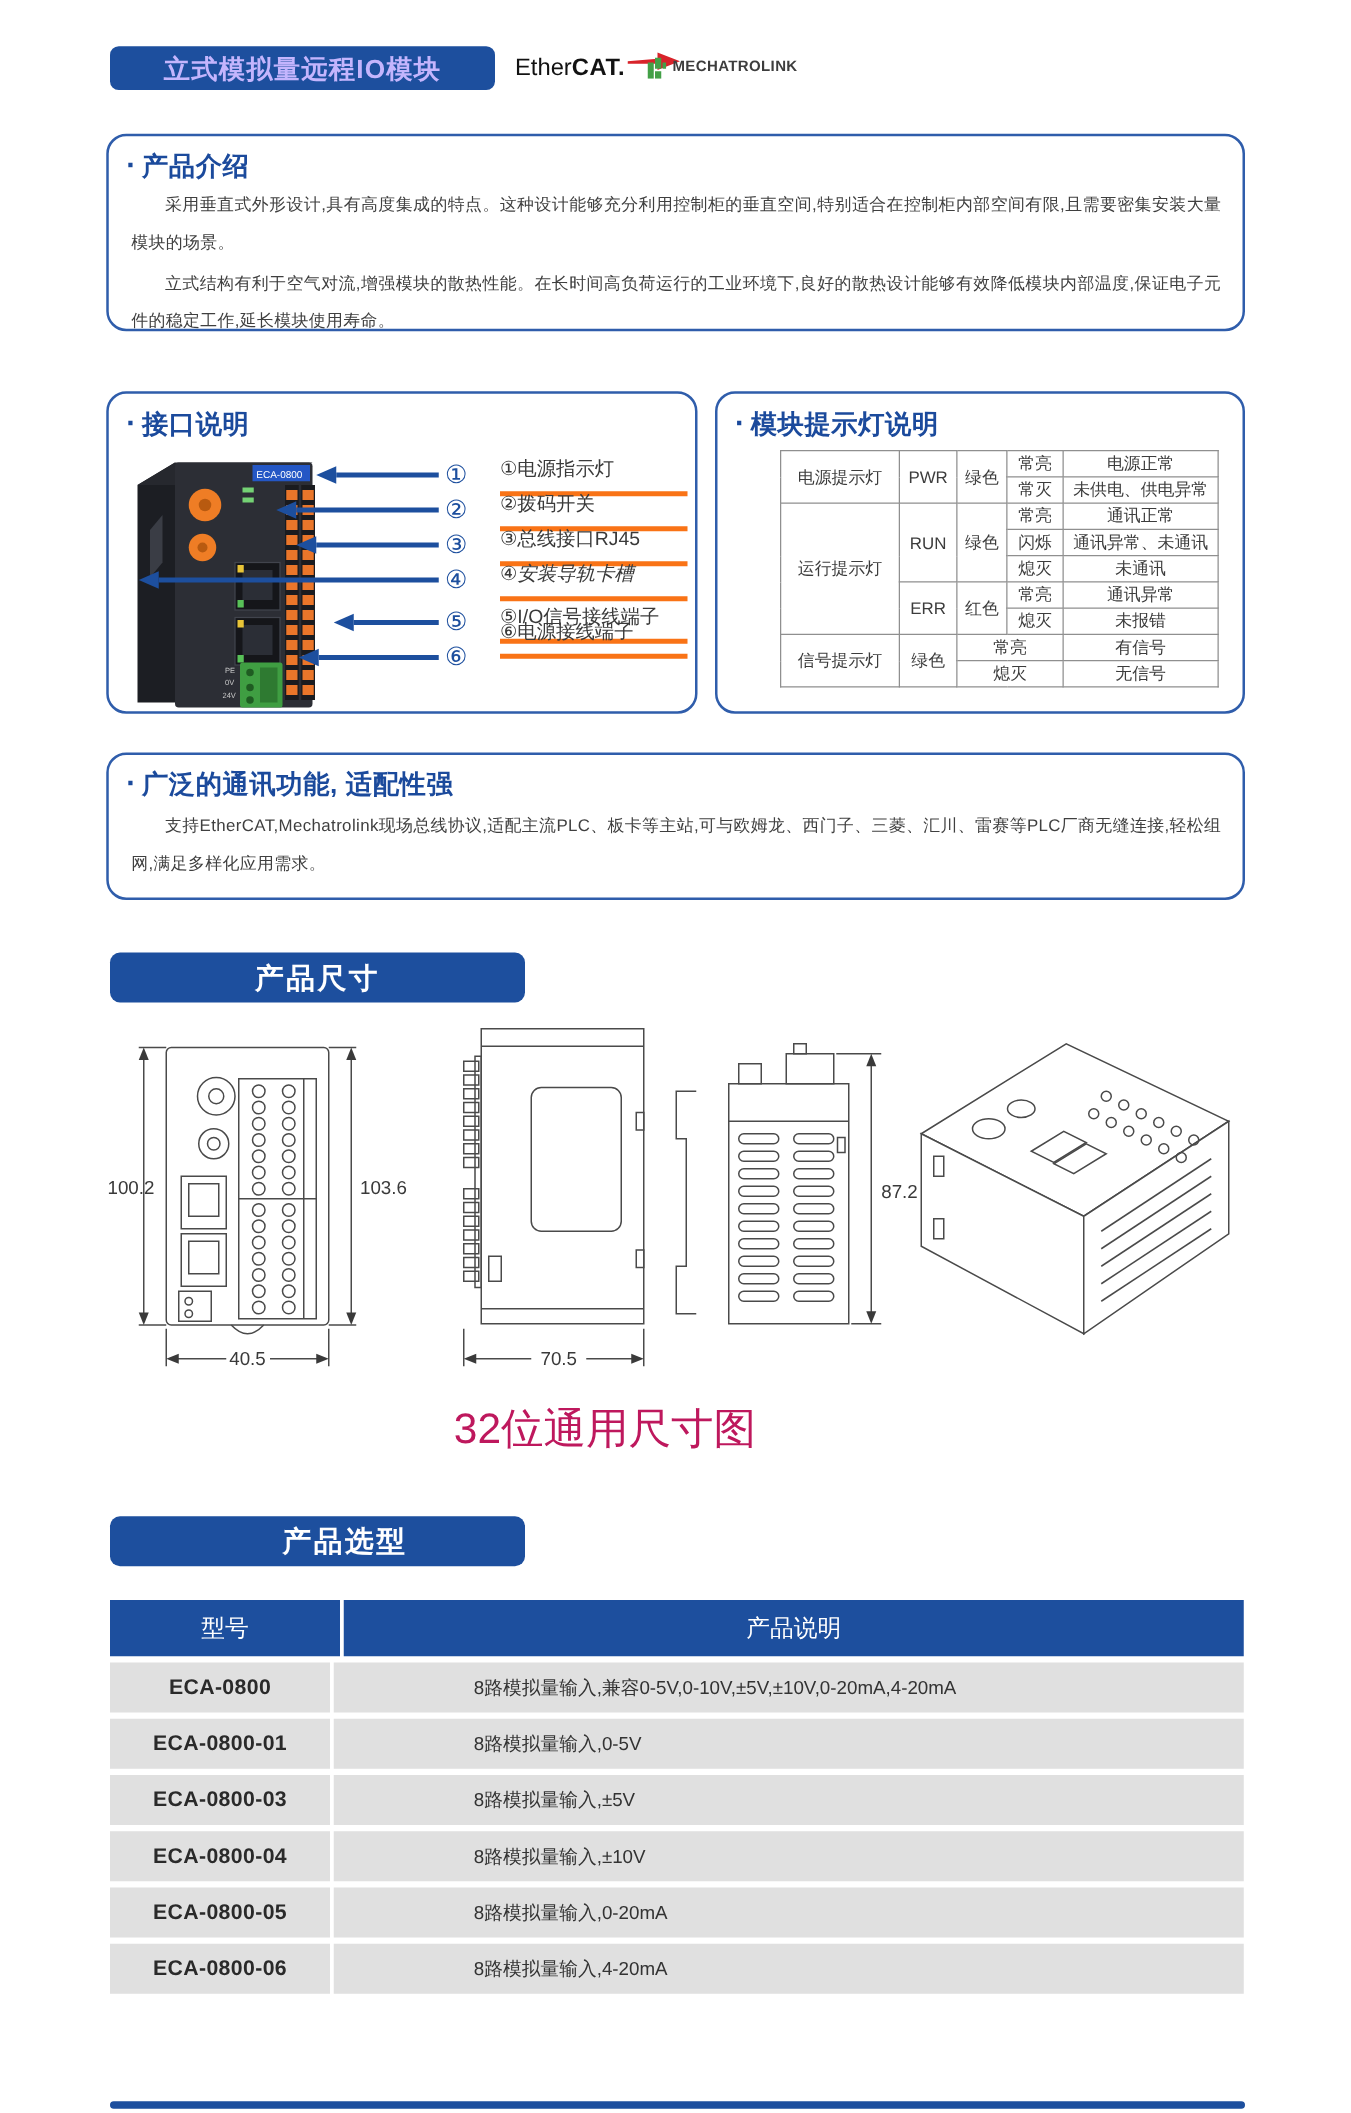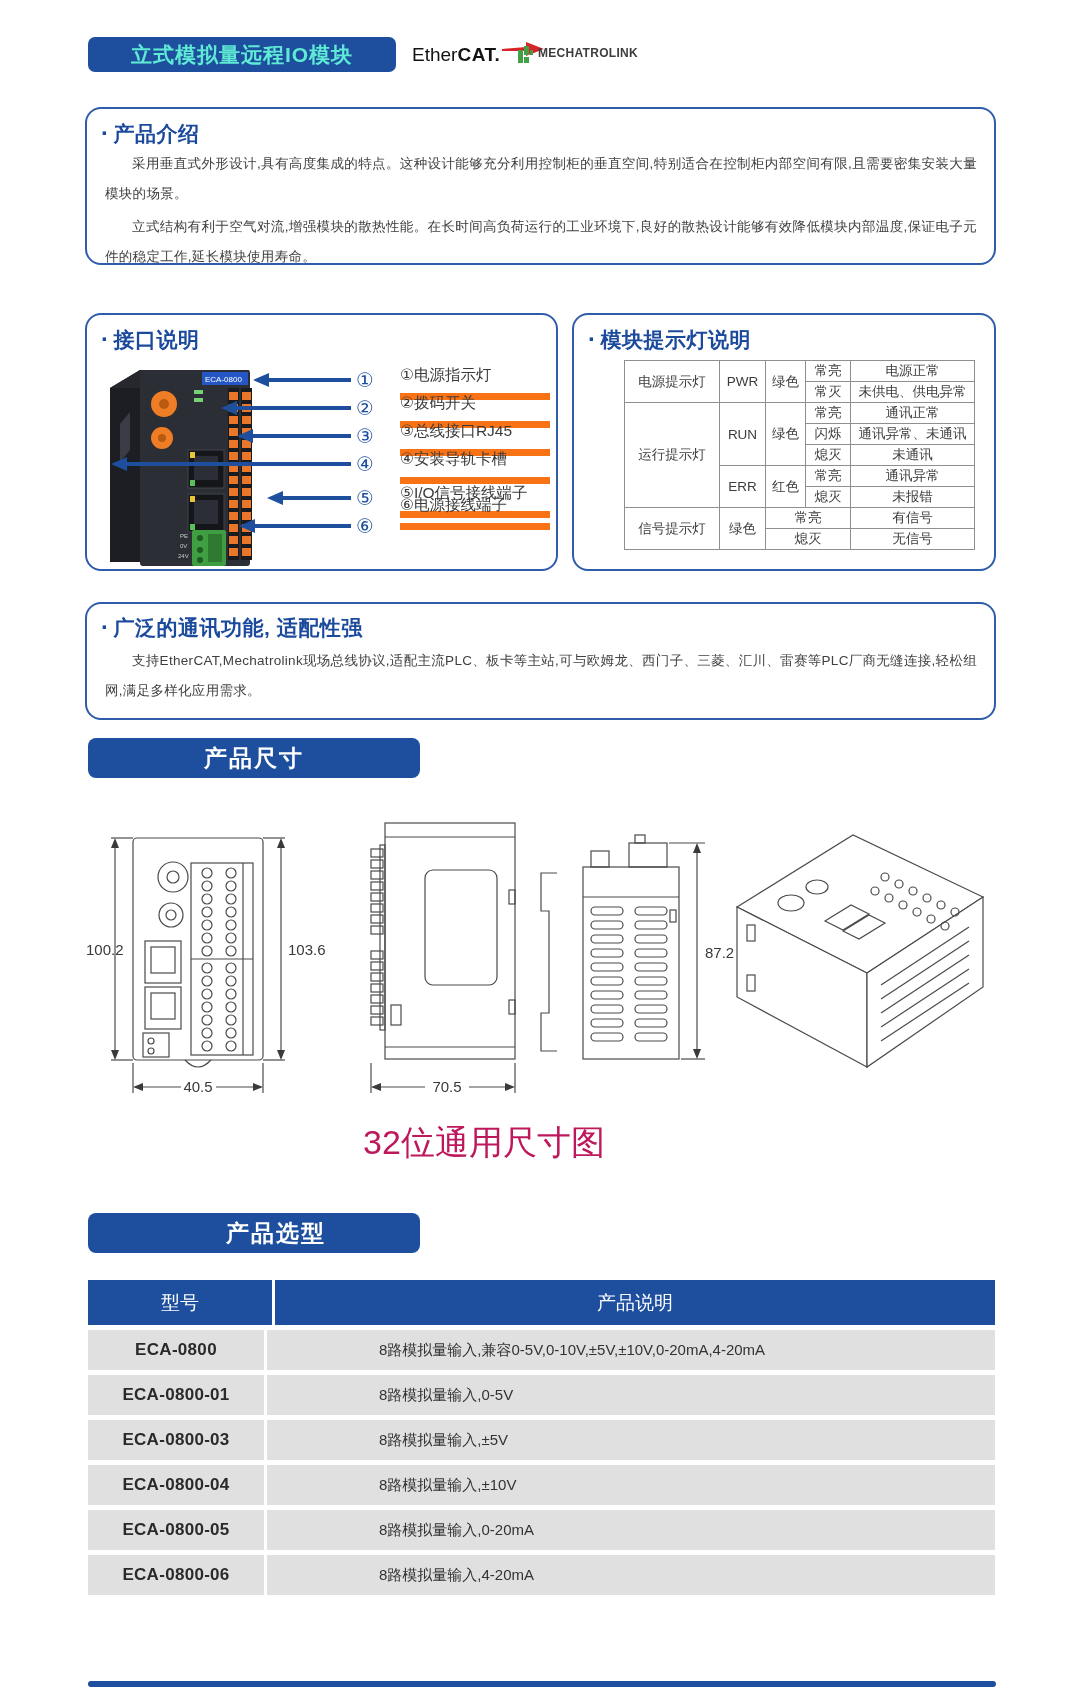--- a/index.html
+++ b/index.html
@@ -2,39 +2,39 @@
 <html><head>
 <meta charset="utf-8">
 <style>
   html,body{margin:0;padding:0;background:#ffffff;}
   *{box-sizing:border-box;}
   body{font-family:"Liberation Sans","DejaVu Sans",sans-serif;}
   #canvas{position:relative;width:1081px;height:1690px;background:#fff;overflow:hidden;}
 
   
   .badge{position:absolute;left:88px;top:37px;width:308px;height:35px;background:#1d4f9e;
-         border-radius:7px;color:#5eead4;font-size:21px;font-weight:bold;letter-spacing:1px;
+         border-radius:7px;color:#c4b5fd;font-size:21px;font-weight:bold;letter-spacing:1px;
          display:flex;align-items:center;justify-content:center;}
   .ethercat{position:absolute;left:412px;top:44px;display:flex;align-items:center;color:#121212;}
   .ethercat .pre{font-size:19px;font-weight:400;}
   .ethercat .bold{font-size:19px;font-weight:800;letter-spacing:0.5px;}
   .mech{position:absolute;left:518px;top:46px;display:flex;align-items:flex-start;gap:5px;}
   .mech .txt{font-size:12px;font-weight:bold;color:#3d3d3d;letter-spacing:0.3px;}
 
   
   .box{position:absolute;border:2px solid #2f5dab;border-radius:16px;background:#fff;}
   .box-title{position:absolute;left:14px;display:flex;align-items:baseline;color:#1b4a9c;
              font-weight:bold;font-size:21px;letter-spacing:0.5px;}
   .box-title .dot{font-size:24px;margin-right:4px;}
   .para{position:absolute;font-size:13.5px;line-height:30px;color:#3f3f3f;text-indent:2em;
         letter-spacing:0.3px;text-align:justify;margin:0;}
 
   
   .if-item{position:absolute;left:313px;width:150px;font-size:15.5px;color:#3a3a3a;
-           border-bottom:7px solid #f97316;padding-bottom:7px;white-space:nowrap;}
+           border-bottom:4px solid #f97316;padding-bottom:7px;white-space:nowrap;}
   .callout{position:absolute;left:266px;width:24px;height:24px;color:#1d4f9e;font-size:20px;
            line-height:24px;text-align:center;}
 
   
   .led-table{position:absolute;left:50px;top:45px;border-collapse:collapse;table-layout:fixed;}
   .led-table td{border:1px solid #8f8f8f;height:21px;text-align:center;vertical-align:middle;
                 font-size:13.5px;color:#3c3c3c;padding:0 2px;white-space:nowrap;}
 
   
   .banner{position:absolute;left:88px;width:332px;height:40px;background:#1d4f9e;border-radius:8px;
@@ -190,21 +190,21 @@
     <span class="callout" style="top:53px;">①</span>
     <span class="callout" style="top:81px;">②</span>
     <span class="callout" style="top:109px;">③</span>
     <span class="callout" style="top:137px;">④</span>
     <span class="callout" style="top:171px;">⑤</span>
     <span class="callout" style="top:199px;">⑥</span>
 
     <div class="if-item" style="top:50px;">①电源指示灯</div>
     <div class="if-item" style="top:78px;">②拨码开关</div>
     <div class="if-item" style="top:106px;">③总线接口RJ45</div>
-    <div class="if-item" style="top:134px;">④安装导轨卡槽</div>
+    <div class="if-item" style="top:134px;font-style:italic;">④安装导轨卡槽</div>
     <div class="if-item" style="top:168px;">⑤I/O信号接线端子</div>
     <div class="if-item" style="top:180px;">⑥电源接线端子</div>
   </div>
 
   <div class="box" style="left:572px;top:313px;width:424px;height:258px;">
     <div class="box-title" style="top:10px;">
       <span class="dot">·</span>
       <span>模块提示灯说明</span>
     </div>
     <table class="led-table">
@@ -267,21 +267,21 @@
   </div>
 
   <div class="box" style="left:85px;top:602px;width:911px;height:118px;">
     <div class="box-title" style="top:9px;">
       <span class="dot">·</span>
       <span>广泛的通讯功能, 适配性强</span>
     </div>
     <p class="para" style="left:18px;top:42px;width:872px;">支持EtherCAT,Mechatrolink现场总线协议,适配主流PLC、板卡等主站,可与欧姆龙、西门子、三菱、汇川、雷赛等PLC厂商无缝连接,轻松组网,满足多样化应用需求。</p>
   </div>
 
-  <div class="banner" style="top:738px;">产品尺寸</div>
+  <div class="banner" style="top:762px;">产品尺寸</div>
 
   <svg width="911" height="300" viewBox="0 0 911 300" style="position:absolute;left:85px;top:815px;">
 
     <g>
       <rect class="lnf" x="48" y="23" width="130" height="222" rx="4"></rect>
       <circle class="ln" cx="88" cy="62" r="15"></circle>
         <circle class="ln" cx="88" cy="62" r="6"></circle>
       <circle class="ln" cx="86" cy="100" r="12"></circle>
         <circle class="ln" cx="86" cy="100" r="5"></circle>
       <rect class="ln" x="60" y="126" width="36" height="42"></rect>

